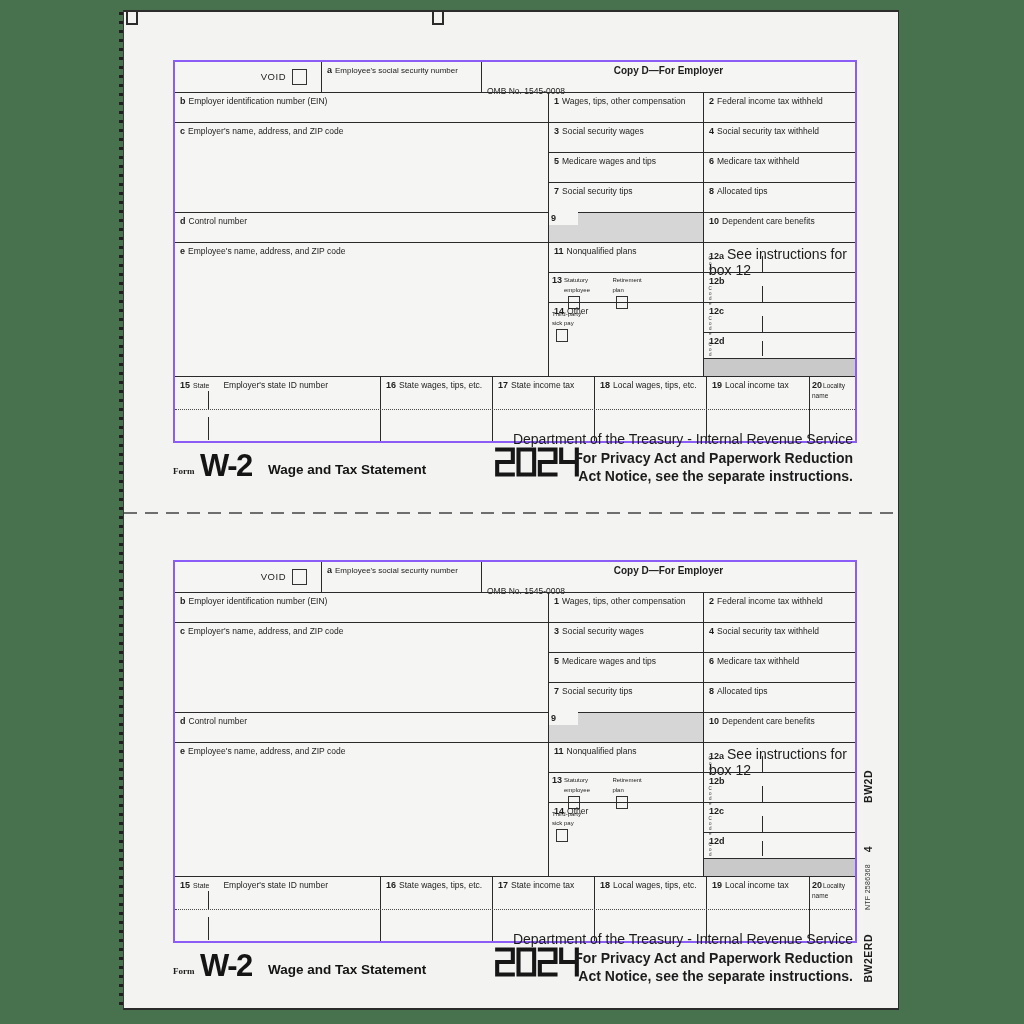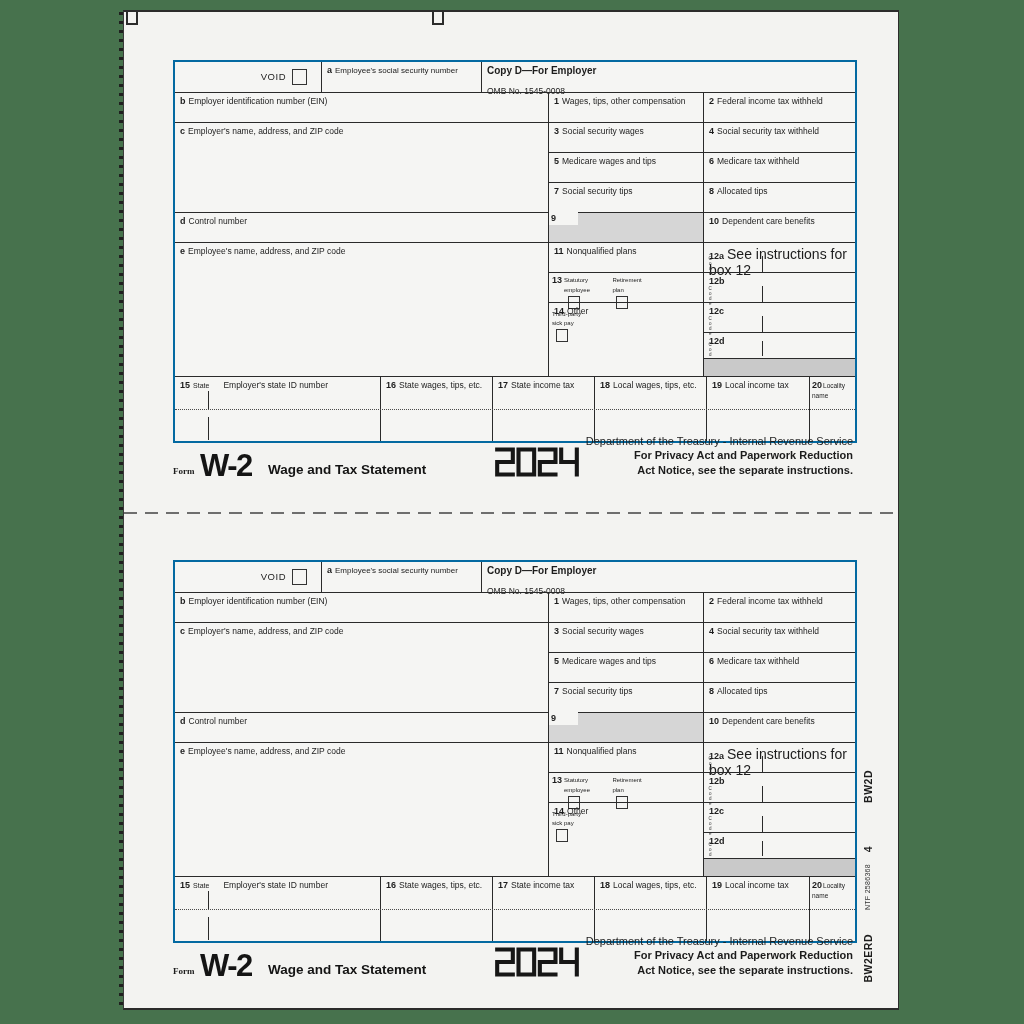--- a/index.html
+++ b/index.html
@@ -9,31 +9,31 @@
     background:#f3f3f1;border-top:2px solid #2b2b2b;border-bottom:2px solid #2b2b2b;
     border-right:1.5px solid #2b2b2b;border-left:1px solid #3a3a3a;box-sizing:border-box;}
   .paper::before{content:"";position:absolute;left:-5px;top:0;bottom:0;width:4px;
     background:repeating-linear-gradient(to bottom,#1f1f1f 0 3px,transparent 3px 9px);}
   .regmark{position:absolute;top:-2px;width:12px;height:15px;background:#f3f3f1;
     border:2px solid #2b2b2b;box-sizing:border-box;}
   .perf{position:absolute;left:0;right:0;top:500px;height:2px;
     background:repeating-linear-gradient(to right,#6e6e6e 0 13px,transparent 13px 21px);}
   
   .w2form{position:absolute;left:49px;width:680px;height:379px;
-    border:2px solid #0369a1;box-sizing:content-box;background:#f5f5f3;}
+    border:2px solid #8b5cf6;box-sizing:content-box;background:#f5f5f3;}
   .cell{position:absolute;box-sizing:border-box;border-top:1px solid #2a2a2a;
     border-left:1px solid #2a2a2a;padding:3px 5px;font-size:8.5px;color:#1c1c1c;
     line-height:1.15;}
   .cell.nt{border-top:none;} .cell.nl{border-left:none;}
   .bnum{font-weight:bold;font-size:9px;margin-right:3px;}
   .blbl{font-size:8.5px;}
   .voidcell{display:flex;align-items:center;justify-content:flex-end;gap:6px;padding-right:14px;}
   .voidlbl{font-size:9.5px;letter-spacing:.5px;color:#222;}
   .ckbox{width:15px;height:16px;border:1.5px solid #333;background:#f5f5f3;box-sizing:border-box;}
-  .copyline1{font-weight:bold;font-size:10px;}
+  .copyline1{font-weight:bold;font-size:10px;text-align:center;}
   .copyline2{font-size:8.5px;margin-top:10px;}
   .gray9{background:#d6d6d6;}
   .gray9 .bnum{background:#f5f5f3;padding:1px 22px 2px 2px;}
   .graystrip{background:#c9c9c9;padding:0;}
   .code12{position:absolute;left:3px;top:13px;font-size:4.5px;line-height:1.05;
     writing-mode:vertical-lr;text-orientation:upright;color:#333;letter-spacing:0;}
   .div12{position:absolute;left:58px;top:13px;width:1px;height:16px;background:#2a2a2a;}
   .c12d .code12{top:9px;} .c12d .div12{top:8px;height:15px;}
   .sub12{font-size:14px;}
   
@@ -46,21 +46,21 @@
   .vtick{position:absolute;width:1px;background:#2a2a2a;}
   .statelbl{font-size:7px;margin-right:14px;}
   .c20lbl{font-size:6.5px;}
   
   .footer{position:absolute;left:49px;width:680px;height:44px;}
   .f-form{position:absolute;left:0;bottom:9px;font-size:9px;font-weight:bold;color:#1c1c1c;font-family:Liberation Serif, serif;}
   .f-w2{position:absolute;left:27px;bottom:1px;font-size:31px;font-weight:800;
     letter-spacing:-1.5px;color:#141414;}
   .f-title{position:absolute;left:95px;bottom:8px;font-size:13.5px;font-weight:bold;color:#141414;}
   .f-year{position:absolute;left:318px;bottom:3px;}
-  .f-treas{position:absolute;right:0;bottom:8px;text-align:right;font-size:11px;
+  .f-treas{position:absolute;right:0;bottom:0;text-align:right;font-size:14px;
     line-height:1.3;color:#1c1c1c;}
   .f-treas .b{font-weight:bold;}
   
   .vside{position:absolute;writing-mode:vertical-rl;transform:rotate(180deg);
     color:#1c1c1c;white-space:nowrap;}
   .vs-bold{font-weight:bold;font-size:10.5px;letter-spacing:.5px;}
   .vs-sm{font-size:7px;letter-spacing:.3px;color:#333;}
 </style>
 </head>
 <body>

